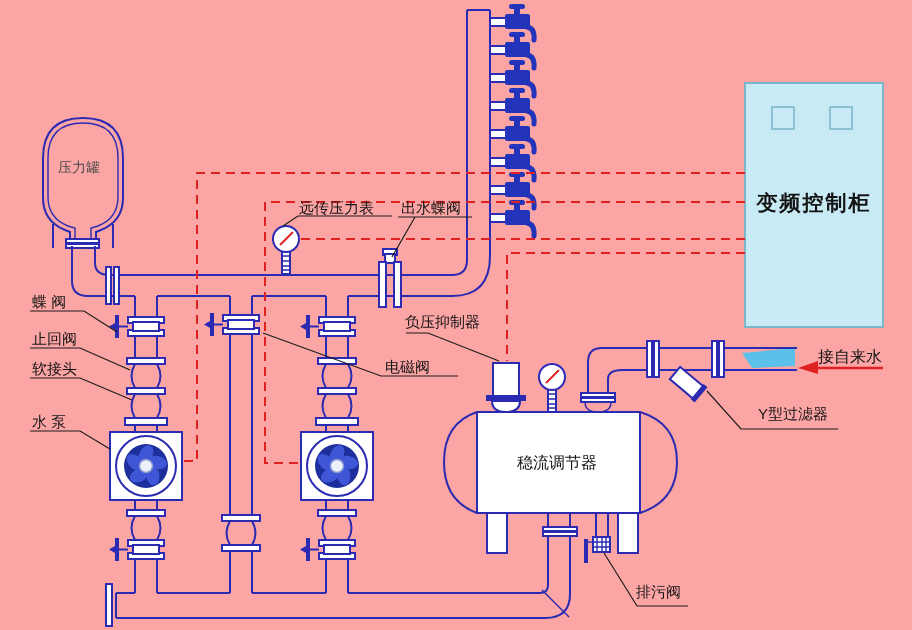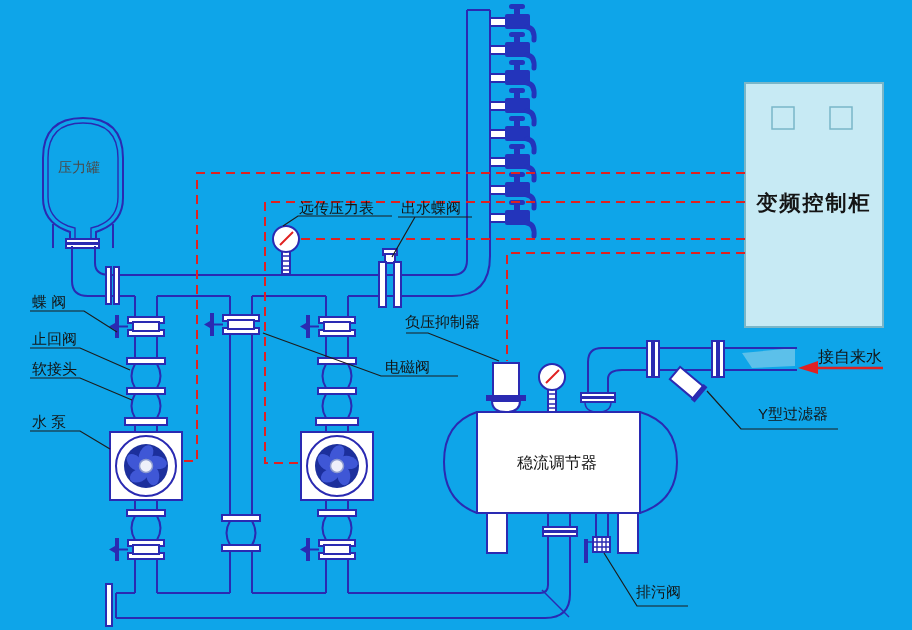--- a/index.html
+++ b/index.html
@@ -1,16 +1,16 @@
 <!DOCTYPE html>
 <html><head>
 <meta charset="utf-8">
 <style>
   html,body{margin:0;padding:0;background:#ffffff;}
-  #stage{position:relative;width:912px;height:630px;background:#0ea5e9;overflow:hidden;
+  #stage{position:relative;width:912px;height:630px;background:#fca5a5;overflow:hidden;
          font-family:"Liberation Sans","DejaVu Sans",sans-serif;text-align:right;}
   svg{display:block;}
   
   .pipe{stroke:var(--pipe);stroke-width:2;fill:none;}
   .thin{stroke-width:1.4;}
   .pipew{stroke:var(--pipe);stroke-width:2;fill:#ffffff;}
   .fillb{fill:var(--pipe);stroke:none;}
   .fo{fill:var(--faucet);stroke:none;}
   .fsp{stroke:var(--faucet);stroke-width:5;fill:none;stroke-linecap:round;}
   .ctrl{stroke:var(--ctrl);stroke-width:2;fill:none;stroke-dasharray:9 6;}

